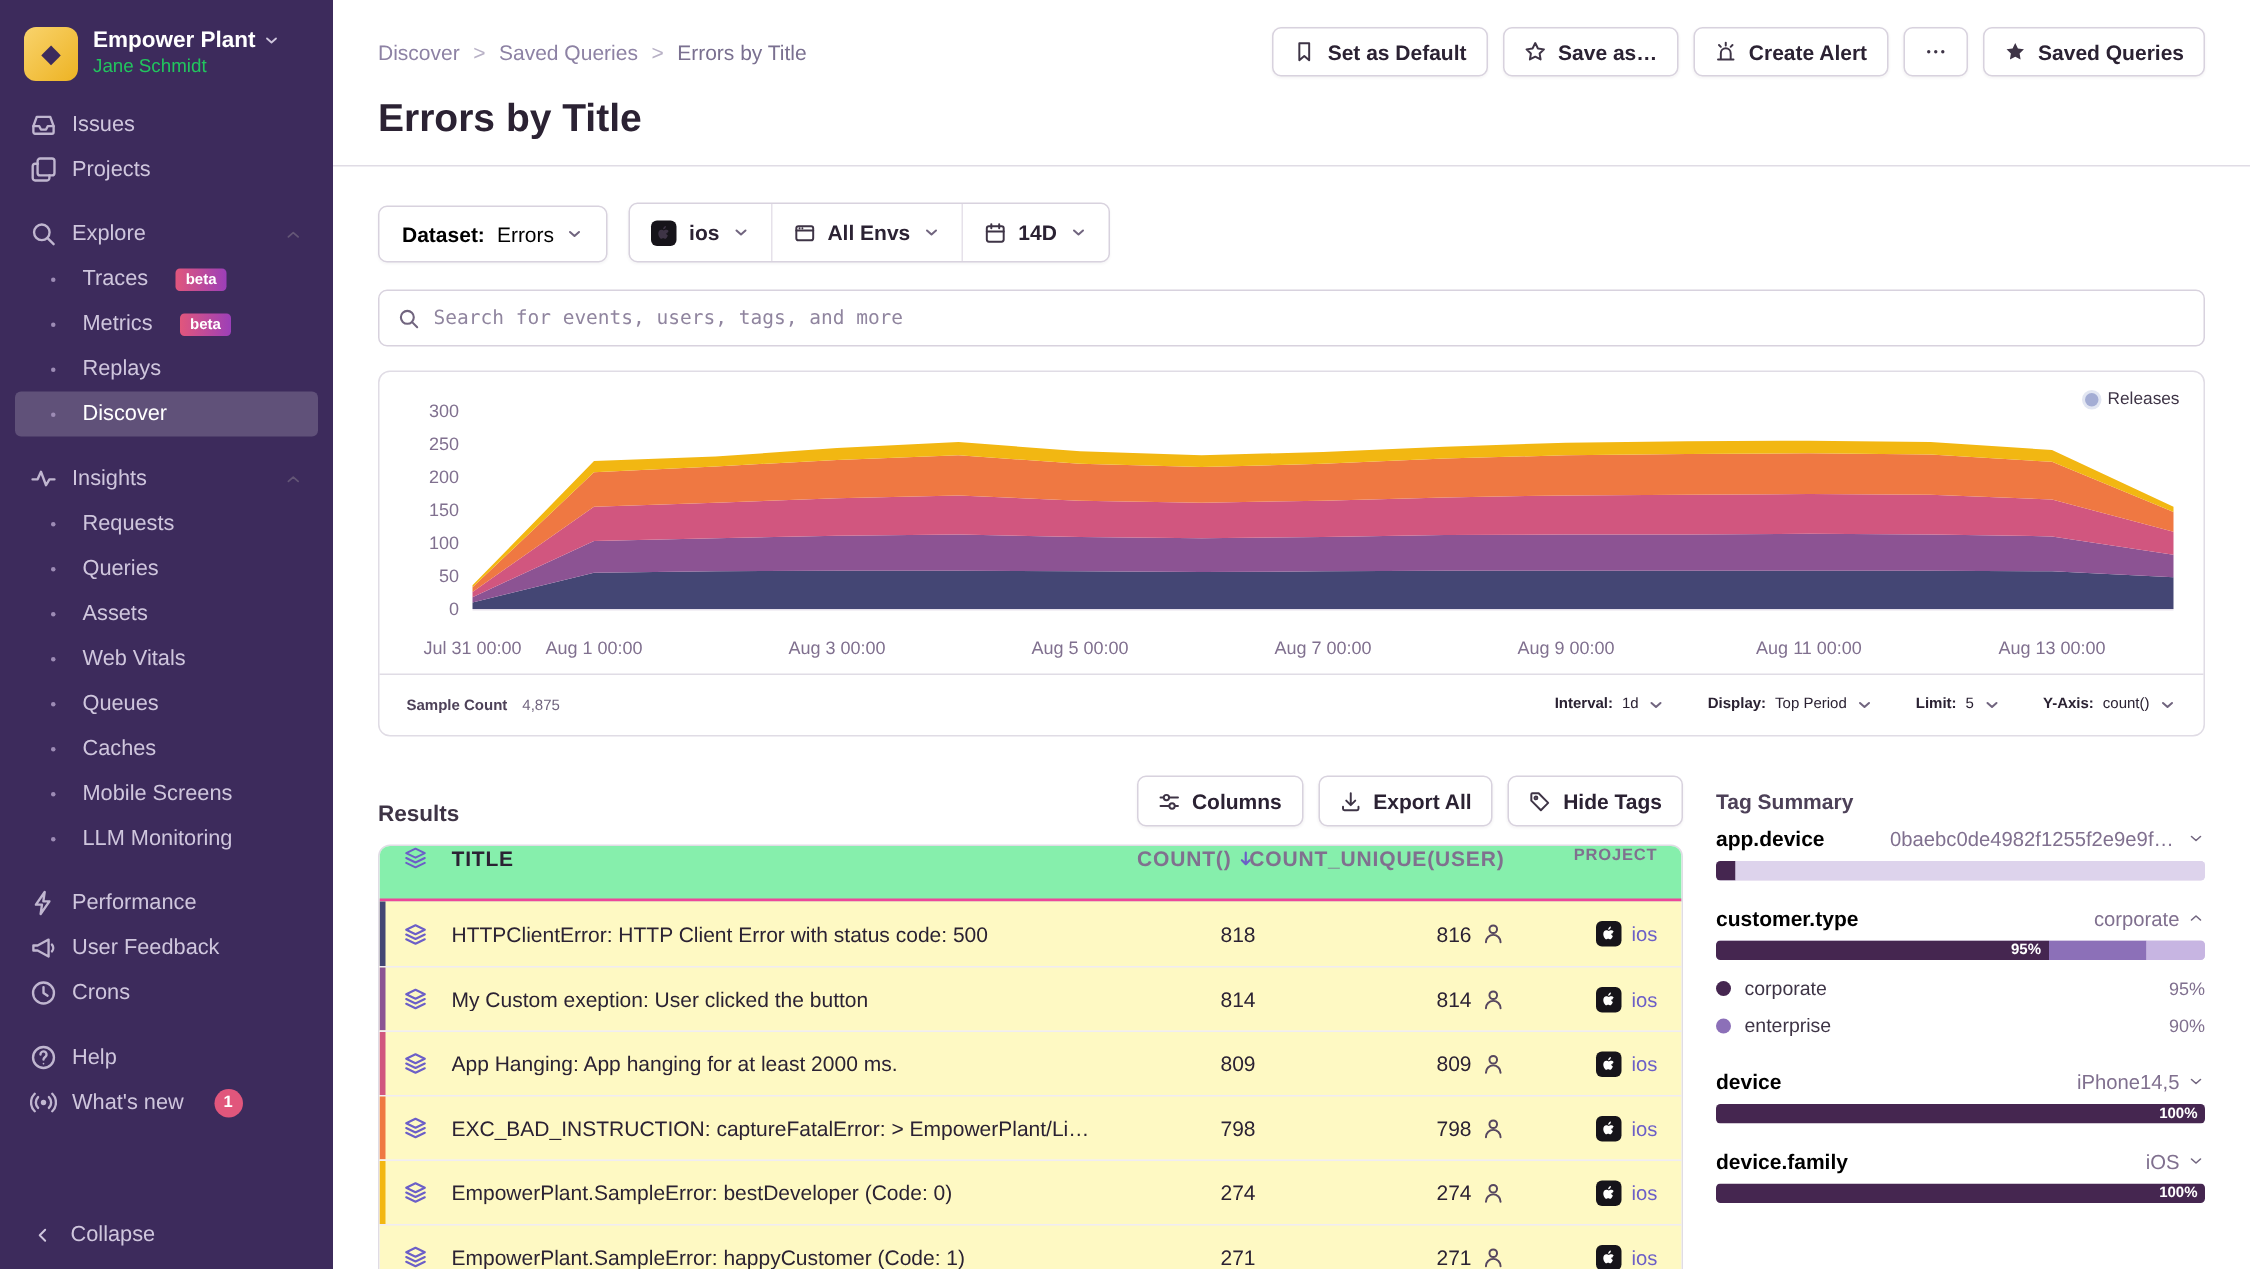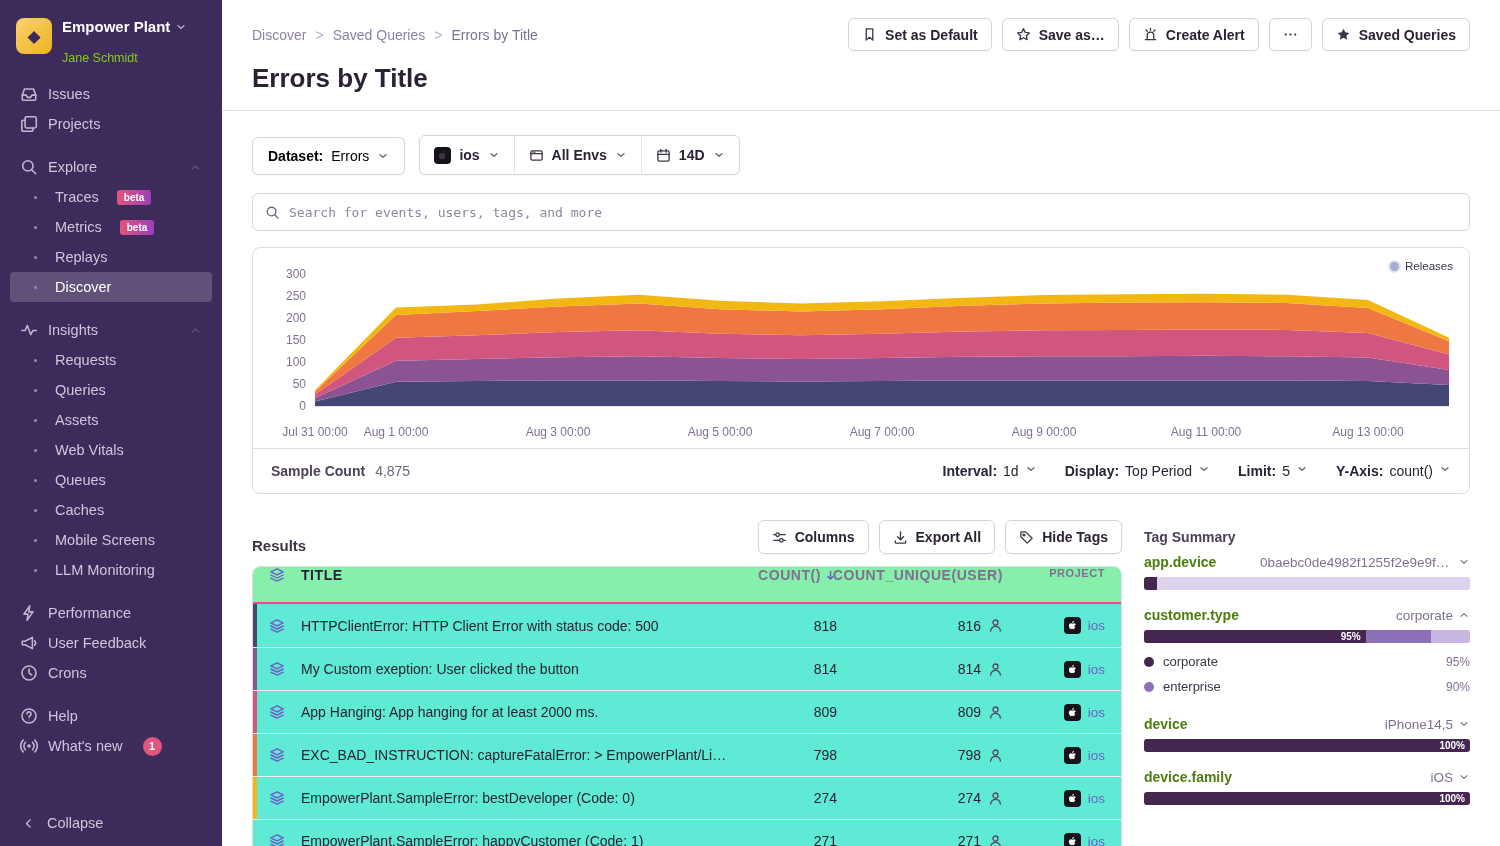--- a/index.html
+++ b/index.html
@@ -5,21 +5,21 @@
   * { margin:0; padding:0; box-sizing:border-box; }
   html,body { width:1500px; height:846px; overflow:hidden; }
   body { font-family:"Liberation Sans","DejaVu Sans",sans-serif; color:#2b2233; background:#fff; }
   .page { display:flex; width:1500px; height:846px; overflow:hidden; }
 
   
   .sidebar { width:222px; flex:none; background:#3d2b5c; color:#cfc6dd; display:flex; flex-direction:column; padding-top:12px; }
   .org { display:flex; gap:10px; padding:6px 16px 12px; align-items:flex-start; cursor:pointer; }
   .logo { width:36px; height:36px; border-radius:8px; background:linear-gradient(135deg,#f9d36c,#edb323); color:#3d2b5c; display:flex; align-items:center; justify-content:center; font-size:17px; flex:none; }
   .org-name { color:#fff; font-weight:700; font-size:15px; display:flex; align-items:center; gap:5px; white-space:nowrap; }
-  .org-user { font-size:12.5px; color:#84cc16; margin-top:16px; }
+  .org-user { font-size:12.5px; color:#22c55e; margin-top:2px; }
   .side-nav { flex:1; overflow:hidden; padding:2px 10px; }
   .nav-group { margin-bottom:13px; }
   .nav-row { display:flex; align-items:center; gap:10px; height:30px; padding:0 10px; border-radius:4px; font-size:14.5px; cursor:pointer; color:#cfc6dd; white-space:nowrap; }
   .nav-row .ic { width:18px; height:18px; flex:none; opacity:.9; }
   .nav-row .chev { width:13px; height:13px; margin-left:auto; opacity:.75; }
   .nav-row.sub { padding-left:16px; }
   .nav-row.active { background:rgba(255,255,255,.18); color:#fff; }
   .dot { width:3px; height:3px; border-radius:50%; background:#9d8cb5; margin:0 8px 0 8px; flex:none; }
   .beta { margin-left:8px; background:linear-gradient(90deg,#e1567c,#9c3fb8); color:#fff; font-size:10px; font-weight:700; padding:2px 7px; border-radius:3px; }
   .count-badge { margin-left:10px; width:19px; height:19px; border-radius:50%; background:#e1567c; color:#fff; font-size:11px; font-weight:700; display:flex; align-items:center; justify-content:center; }
@@ -56,61 +56,61 @@
   .search .ic { width:15px; height:15px; color:#71657f; }
   .search input { flex:1; border:none; outline:none; font-family:"DejaVu Sans Mono",monospace; font-size:13px; color:#2b2233; background:transparent; }
   .search input::placeholder { color:#8e8site; color:#90859f; }
 
   
   .panel { border:1px solid #e0dce5; border-radius:8px; margin-top:16px; position:relative; background:#fff; }
   .legend { position:absolute; top:12px; right:16px; display:flex; align-items:center; gap:6px; font-size:11.5px; color:#3e3446; }
   .legend-dot { width:9px; height:9px; border-radius:50%; background:#a4add4; box-shadow:0 0 0 2px #e2e6f2; }
   .chart-wrap { padding:10px 16px 0; }
   .tick { font-family:"Liberation Sans",sans-serif; font-size:12px; fill:#80708f; }
-  .panel-footer { display:flex; align-items:center; justify-content:space-between; border-top:1px solid #e0dce5; padding:14px 18px; font-size:14px;gap:39px; }
+  .panel-footer { display:flex; align-items:center; justify-content:space-between; border-top:1px solid #e0dce5; padding:14px 18px; font-size:10px;gap:39px; }
   .sample { display:flex; align-items:baseline; gap:10px; }
   .sample .lbl { font-weight:700; color:#4d4158; }
   .sample .val { color:#71657f; }
   .chart-ctrls { display:flex; gap:28px; }
   .ctrl { display:flex; align-items:flex-start; gap:6px; cursor:pointer; }
   .ctrl .lbl { font-weight:700; }
 
   
   .results { display:flex; gap:22px; margin-top:26px; }
   .res-col { flex:1; min-width:0; }
   .tags-col { width:326px; flex:none; }
   .res-head { display:flex; align-items:flex-end; justify-content:space-between; height:34px; }
   .res-title { font-size:15px; font-weight:700; color:#3e3446; }
   .res-actions { display:flex; gap:10px; }
   .btn.sm { height:34px; }
 
   .table { margin-top:12px; border:1px solid #e0dce5; border-radius:8px; overflow:hidden; background:#fff; }
   .thead { display:flex; align-items:flex-start; height:37px; background:#86efac; border-bottom:2px solid #ec4899; font-size:11px; font-weight:700; letter-spacing:.05em; color:#80708f; text-transform:uppercase; }
   .thead .ic { color:#80708f; }
-  .trow { display:flex; align-items:center; height:43px; border-top:1px solid #f0ecf3; position:relative; background:#5eead4; }
+  .trow { display:flex; align-items:center; height:43px; border-top:1px solid #f0ecf3; position:relative; background:#fef9c3; }
   .trow:first-of-type { border-top:none; }
   .cbar { position:absolute; left:0; top:0; bottom:0; width:4px; }
   .c-icon { width:48px; display:flex; justify-content:center; flex:none; }
   .c-icon .ic { width:16px; height:16px; color:#6c5fc7; }
   .c-title { flex:1; min-width:0; white-space:nowrap; overflow:hidden; text-overflow:ellipsis; font-size:14px; color:#2b2233; padding-right:14px; cursor:pointer; }
   .c-count { width:92px; flex:none; text-align:right; font-size:14px; }
   .c-uniq { width:172px; flex:none; display:flex; justify-content:flex-end; align-items:center; gap:7px; padding-right:6px; font-size:14px; }
   .c-uniq .ic { width:15px; height:15px; color:#57475f; }
   .c-proj { width:112px; flex:none; display:flex; justify-content:flex-end; align-items:center; gap:7px; padding-right:16px; }
   .c-proj .pv { color:#6c5fc7; font-size:13.5px; cursor:pointer; }
   .platform { width:17px; height:17px; border-radius:4px; background:#16141a; color:#fff; display:flex; align-items:center; justify-content:center; flex:none; }
   .platform .ic { width:11px; height:11px; }
   .sort-arrow { width:13px; height:13px; color:#6c5fc7; }
   .th-count { cursor:pointer; display:flex; justify-content:flex-end; align-items:center; gap:3px; }
 
   
   .tags-title { font-size:14px; font-weight:700; color:#4d4158; height:34px; display:flex; align-items:center; }
   .tag-block { margin-bottom:17px; }
   .tag-head { display:flex; align-items:center; justify-content:space-between; font-size:14px; }
-  .tag-name { font-weight:700; color:#4d7c0f; }
+  .tag-name { font-weight:700; color:#000000; }
   .tag-val { color:#80708f; font-size:13.5px; display:flex; align-items:center; gap:5px; cursor:pointer; max-width:210px; }
   .tag-val .tv { white-space:nowrap; overflow:hidden; text-overflow:ellipsis; }
   .tag-bar { display:flex; height:13px; border-radius:3px; overflow:hidden; margin-top:7px; background:#ddd3ec; }
   .seg { height:100%; display:flex; align-items:center; justify-content:flex-end; color:#fff; font-size:10px; font-weight:700; padding-right:5px; }
   .tag-items { margin-top:6px; }
   .tag-item { display:flex; align-items:center; gap:9px; height:25px; font-size:13px; color:#3e3446; }
   .tag-item .pct { margin-left:auto; color:#80708f; font-size:12px; }
   .dotc { width:10px; height:10px; border-radius:50%; flex:none; }
 </style>
 </head>

